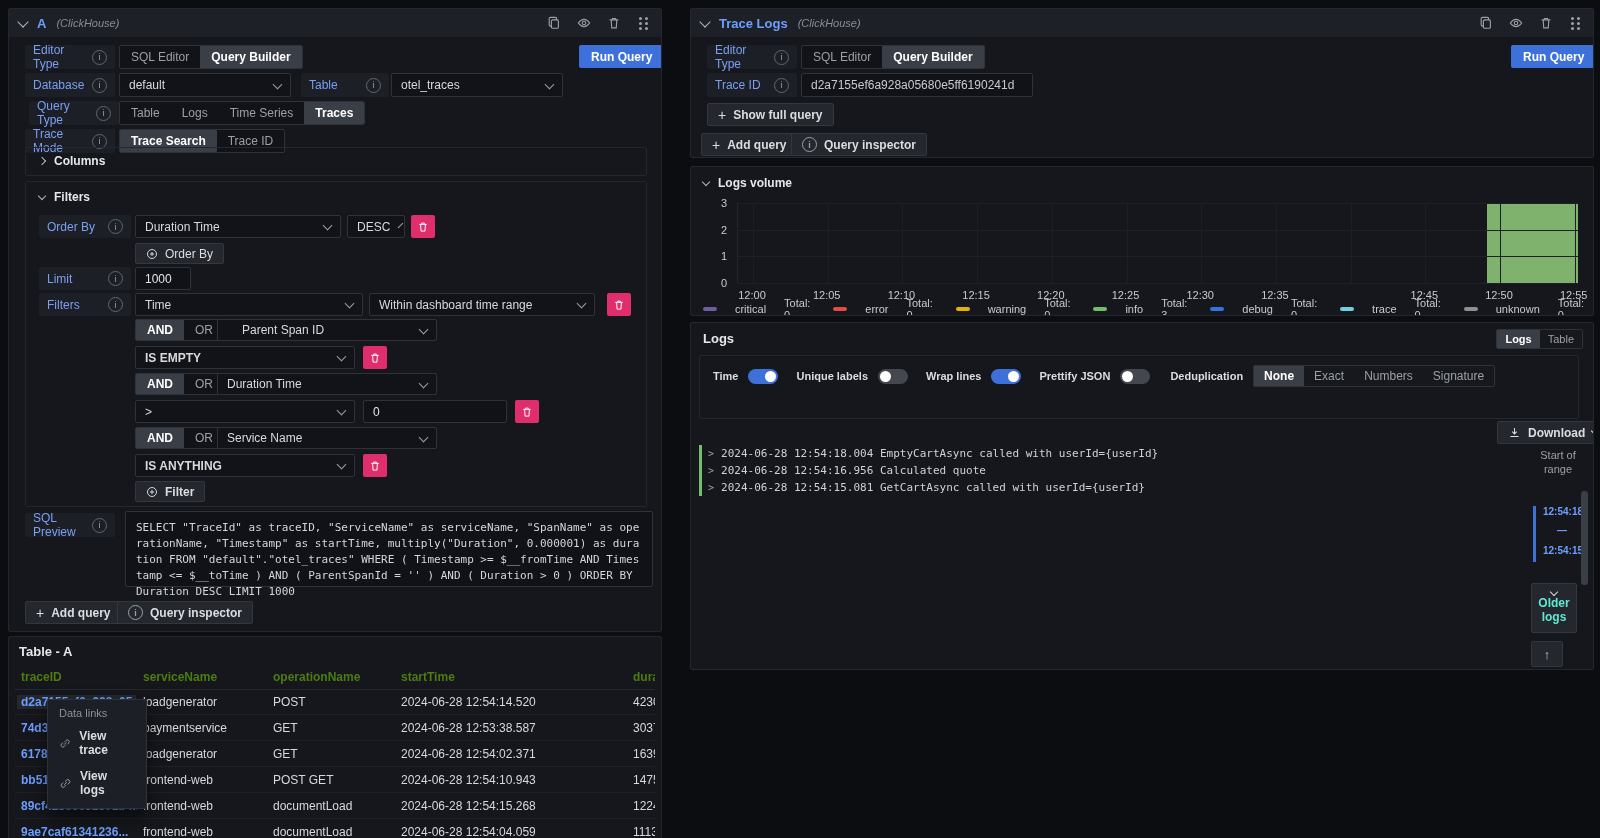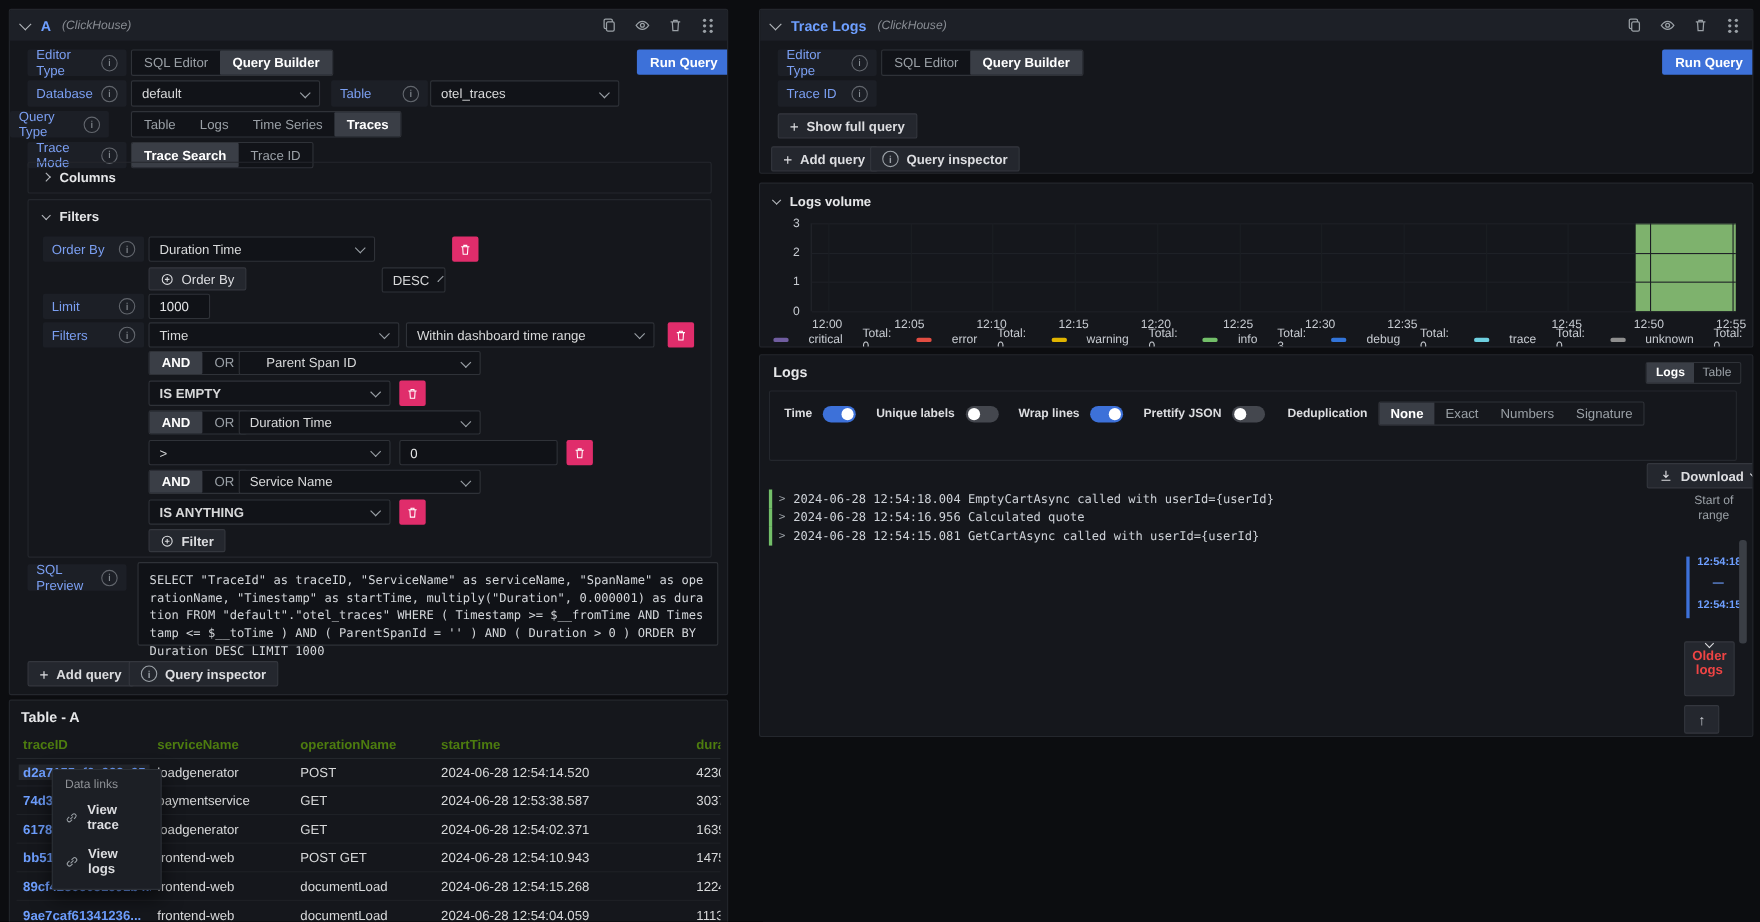--- a/index.html
+++ b/index.html
@@ -90,22 +90,22 @@
   .mseg{display:inline-flex;border:1px solid #2f3238;border-radius:2px;background:#16181d;height:22px;align-items:stretch;box-sizing:border-box;}
   .mseg .opt{padding:0 10px;display:flex;align-items:center;color:#9aa0a6;font-size:12px;white-space:nowrap;cursor:pointer;}
   .mseg .opt.sel{background:#3a3e46;color:#fff;font-weight:bold;}
   .log-line{display:flex;align-items:center;height:17px;font-family:"DejaVu Sans Mono",monospace;font-size:11px;color:#ced2d8;}
   .log-bar{width:3px;align-self:stretch;background:#73bf69;margin-right:6px;}
   .log-chev{color:#9aa0a6;margin-right:7px;font-size:10px;}
   .log-chev::after{content:">";}
   .range-label{position:absolute;color:#9aa0a6;font-size:11px;text-align:center;line-height:1.25;}
   .timenav-line{position:absolute;width:3px;background:#3d71d9;}
   .timenav-t{position:absolute;color:#6e9fff;font-size:10px;font-weight:bold;white-space:nowrap;}
-  .olderlogs{position:absolute;background:#24272e;border:1px solid #34373e;border-radius:2px;color:#ef4444;font-weight:bold;
-             font-size:12px;text-align:center;display:flex;flex-direction:column;align-items:center;gap:2px;cursor:pointer;line-height:1.1;}
+  .olderlogs{position:absolute;background:#24272e;border:1px solid #34373e;border-radius:2px;color:#5eead4;font-weight:bold;
+             font-size:12px;text-align:center;display:flex;flex-direction:column;align-items:center;justify-content:center;gap:2px;cursor:pointer;line-height:1.1;}
   .upbtn{position:absolute;background:#24272e;border:1px solid #34373e;border-radius:2px;color:#c9ccd1;display:flex;
          align-items:center;justify-content:center;font-size:13px;cursor:pointer;}
   .upbtn::after{content:"↑";}
   .scroll-thumb{position:absolute;background:#3a3e45;border-radius:3px;}
 </style>
 </head>
 <body>
 
 <div id="app">
 
@@ -166,21 +166,21 @@
     </div>
     <div class="flabel" style="left:292px;top:64px;width:88px;">
       <span>Table</span>
       <i class="info"></i>
     </div>
     <div class="select" style="left:382px;top:64px;width:172px;">
       <span>otel_traces</span>
         <span class="caret"></span>
     </div>
 
-    <div class="flabel" style="left:0;top:92px;width:90px;">
+    <div class="flabel" style="left:20px;top:92px;width:90px;">
       <span>Query Type</span>
       <i class="info"></i>
     </div>
     <div class="seg" style="left:110px;top:92px;">
       <span class="opt">Table</span>
       <span class="opt">Logs</span>
       <span class="opt">Time Series</span>
       <span class="opt sel">Traces</span>
     </div>
 
@@ -206,21 +206,21 @@
     </div>
 
     <div class="flabel" style="left:30px;top:206px;width:92px;height:23px;">
       <span>Order By</span>
       <i class="info"></i>
     </div>
     <div class="select" style="left:126px;top:206px;width:206px;height:23px;">
       <span>Duration Time</span>
         <span class="caret"></span>
     </div>
-    <div class="select" style="left:338px;top:206px;width:58px;height:23px;margin-top:28px;">
+    <div class="select" style="left:338px;top:206px;width:58px;height:23px;">
       <span>DESC</span>
         <span class="caret"></span>
     </div>
     <button class="btn-danger" style="left:402px;top:206px;">
       <svg viewBox="0 0 16 16" width="12" height="12">
           <path d="M3 4.5h10M6.2 4.5V2.8h3.6v1.7M4.8 4.5l.6 9h5.2l.6-9"></path>
         </svg>
     </button>
     <button class="btn" style="left:126px;top:234px;height:21px;font-weight:normal;">
       <svg viewBox="0 0 16 16" width="12" height="12">
@@ -451,20 +451,23 @@
       <i class="info"></i>
     </div>
     <div class="seg" style="left:110px;top:36px;">
       <span class="opt">SQL Editor</span>
       <span class="opt sel">Query Builder</span>
     </div>
 
     <div class="flabel" style="left:16px;top:64px;width:90px;">
       <span>Trace ID</span>
       <i class="info"></i>
+    </div>
+    <div class="tinput" style="left:110px;top:64px;width:232px;color:#c7cbd1;">
+      <span>d2a7155ef6a928a05680e5ff6190241d</span>
     </div>
 
     <button class="btn" style="left:16px;top:94px;">
       <span style="font-weight:normal;font-size:14px;line-height:1;">+</span>
       <span>Show full query</span>
     </button>
 
     <button class="btn" style="left:10px;top:124px;">
       <span style="font-weight:normal;font-size:14px;line-height:1;">+</span>
       <span>Add query</span>

